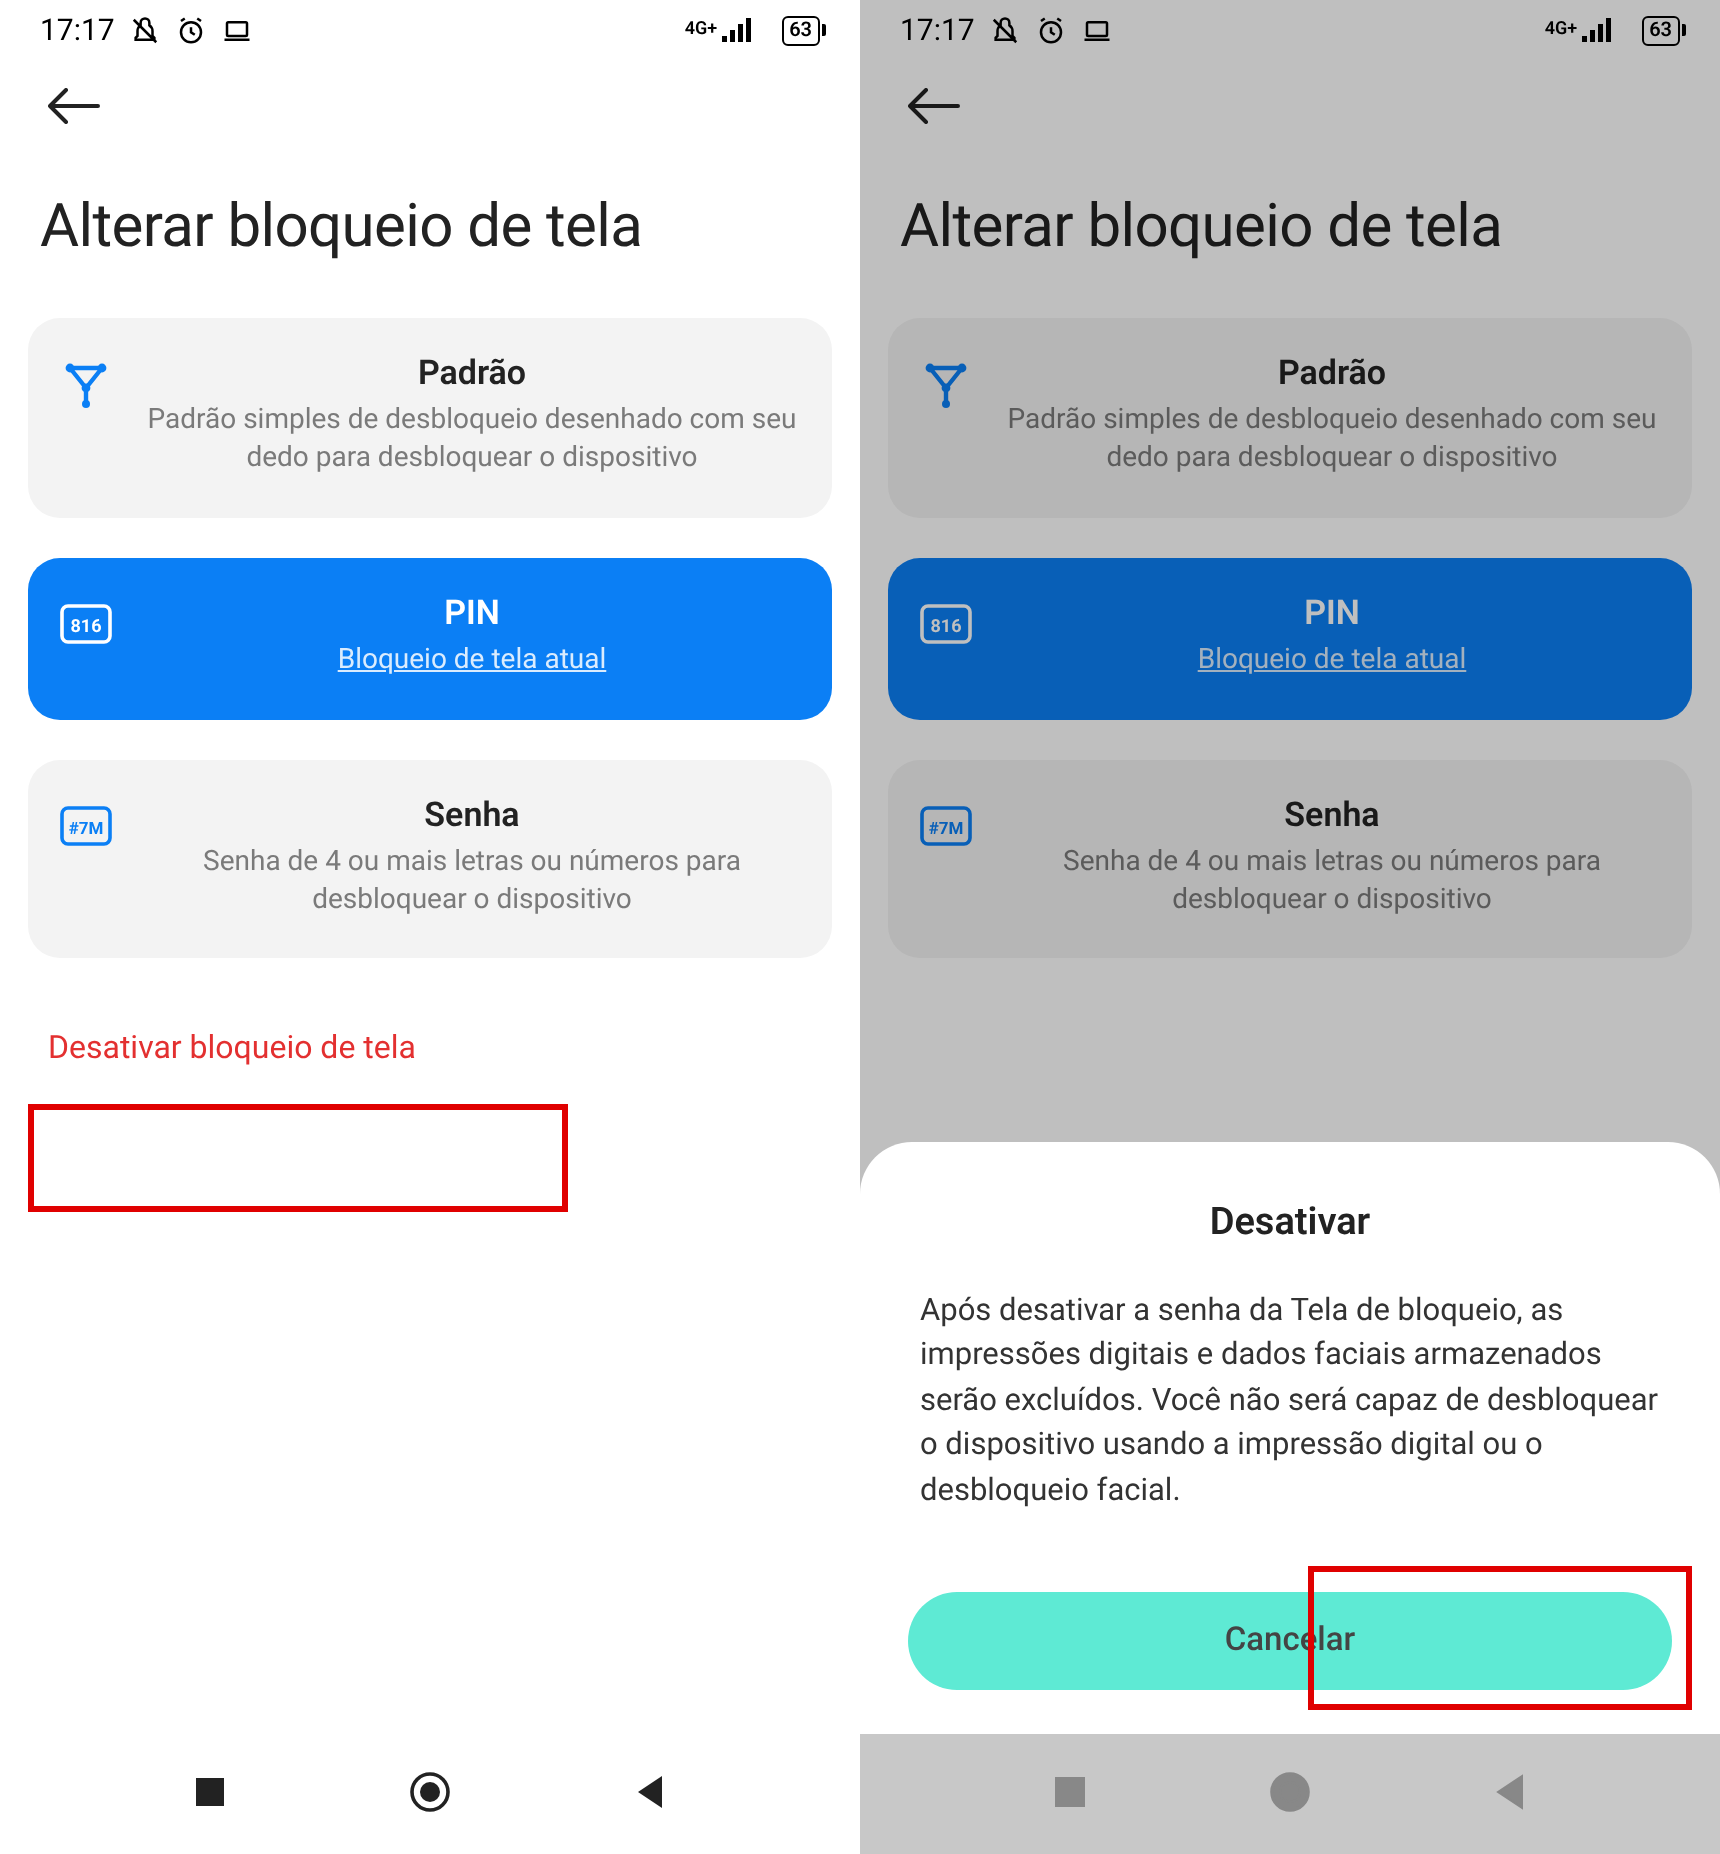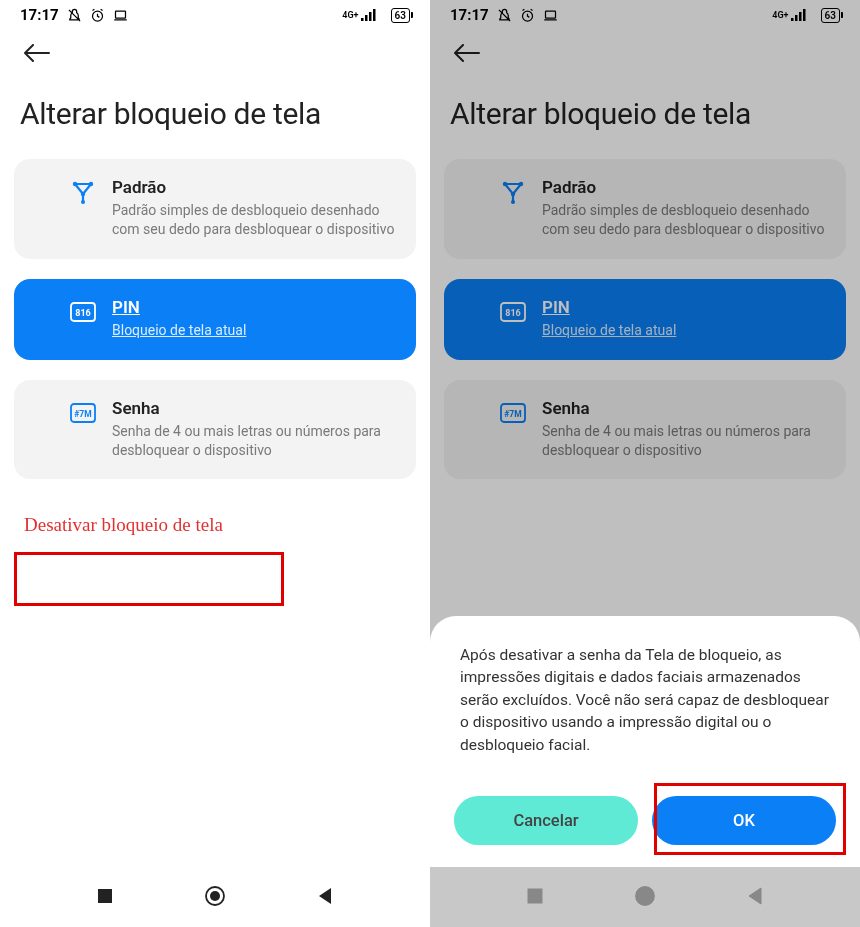--- a/index.html
+++ b/index.html
@@ -5,43 +5,43 @@
     * { margin: 0; padding: 0; box-sizing: border-box; font-family: -apple-system, BlinkMacSystemFont, 'Segoe UI', Roboto, sans-serif; }
     body { display: flex; width: 860px; height: 927px; background: #fff; }
     .screen { width: 430px; height: 927px; position: relative; background: #fff; display: flex; flex-direction: column; }
     .screen.dimmed { background: #fff; }
     .dimmed .main-content::after { content: ''; position: absolute; inset: 0; background: rgba(0,0,0,0.25); z-index: 5; }
     .main-content { position: relative; flex: 1; display: flex; flex-direction: column; }
     
     .status-bar { display: flex; justify-content: space-between; align-items: center; padding: 6px 20px 4px; font-size: 14px; font-weight: 500; }
     .status-left { display: flex; align-items: center; gap: 8px; }
     .status-right { display: flex; align-items: center; gap: 2px; }
-    .status-time { font-size: 15px; font-weight: 700; }
+    .status-time { font-size: 15px; font-weight: 400; }
     .status-icon { display: inline-flex; align-items: center; }
     
     .battery-box { display: inline-flex; align-items: center; border: 1.5px solid #000; border-radius: 3px; padding: 1px 3px; font-size: 10px; font-weight: 600; position: relative; margin-left: 12px; }
     .battery-box::after { content: ''; position: absolute; right: -4px; top: 50%; transform: translateY(-50%); width: 2px; height: 6px; background: #000; border-radius: 0 1px 1px 0; }
     
     .header { padding: 10px 18px 6px; }
     .back-arrow { display: inline-flex; padding: 6px; cursor: pointer; }
     
     .page-title { font-size: 30px; font-weight: 400; color: #222; padding: 22px 20px 28px; letter-spacing: -0.3px; }
     
     .options { padding: 0 14px; display: flex; flex-direction: column; gap: 20px; }
-    .option-card { background: #f3f3f3; border-radius: 16px; padding: 18px 16px 20px; display: flex; gap: 16px; align-items: flex-start; cursor: pointer; }
+    .option-card { background: #f3f3f3; border-radius: 16px; padding: 18px 16px 20px; display: flex; gap: 16px; align-items: flex-start; cursor: pointer; text-align: center; }
     .option-card.selected { background: #0b7ff5; }
-    .option-card.selected .option-title { color: #fff; text-decoration: underline; }
+    .option-card.selected .option-title { color: #fff; }
     .option-card.selected .option-desc { color: rgba(255,255,255,0.85); text-decoration: underline; }
     
-    .option-icon { width: 26px; height: 26px; flex-shrink: 0; margin-top: 2px; display: flex; align-items: center; justify-content: center; margin-left: 40px; }
+    .option-icon { width: 26px; height: 26px; flex-shrink: 0; margin-top: 2px; display: flex; align-items: center; justify-content: center; }
     .option-body { flex: 1; }
     .option-title { font-size: 17px; font-weight: 600; color: #222; margin-bottom: 4px; }
     .option-desc { font-size: 14px; color: #7a7a7a; line-height: 1.35; }
     
-    .disable-link { color: #e33030; font-size: 19px; padding: 35px 24px; cursor: pointer; font-family: Liberation Serif, serif; }
+    .disable-link { color: #e33030; font-size: 16px; padding: 35px 24px; cursor: pointer; }
     
     .red-highlight { border: 3px solid #e00000; position: absolute; pointer-events: none; z-index: 20; }
     
     .nav-bar { display: flex; justify-content: space-around; align-items: center; padding: 18px 50px 20px; }
     .nav-item { width: 30px; display: flex; justify-content: center; cursor: pointer; }
     
     .dialog { position: absolute; bottom: 0; left: 0; right: 0; background: #fff; border-radius: 26px 26px 0 0; padding: 28px 24px 22px; z-index: 10; }
     .dialog-title { font-size: 19px; font-weight: 600; text-align: center; margin-bottom: 22px; color: #222; }
     .dialog-body { font-size: 15.5px; color: #333; line-height: 1.45; margin-bottom: 40px; padding: 0 6px; }
     .dialog-actions { display: flex; gap: 14px; }
@@ -267,24 +267,24 @@
         </div>
         <div class="option-body">
           <div class="option-title">Senha</div>
           <div class="option-desc">Senha de 4 ou mais letras ou números para desbloquear o dispositivo</div>
         </div>
       </div>
 
     </div>
 
     <div class="dialog">
+      <div class="dialog-title">Desativar</div>
       <div class="dialog-body">Após desativar a senha da Tela de bloqueio, as impressões digitais e dados faciais armazenados serão excluídos. Você não será capaz de desbloquear o dispositivo usando a impressão digital ou o desbloqueio facial.</div>
       <div class="dialog-actions">
         <button class="dialog-btn btn-cancel">Cancelar</button>
-        <button class="dialog-btn btn-ok">OK</button>
       </div>
     </div>
 
     <div class="red-highlight" style="right:14px; bottom:12px; width:192px; height:72px;"></div>
 
   </div>
 
   <div class="nav-bar nav-dimmed" style="background:#c8c8c8;">
     <span class="nav-item">
       <svg width="16" height="16" viewBox="0 0 16 16">

